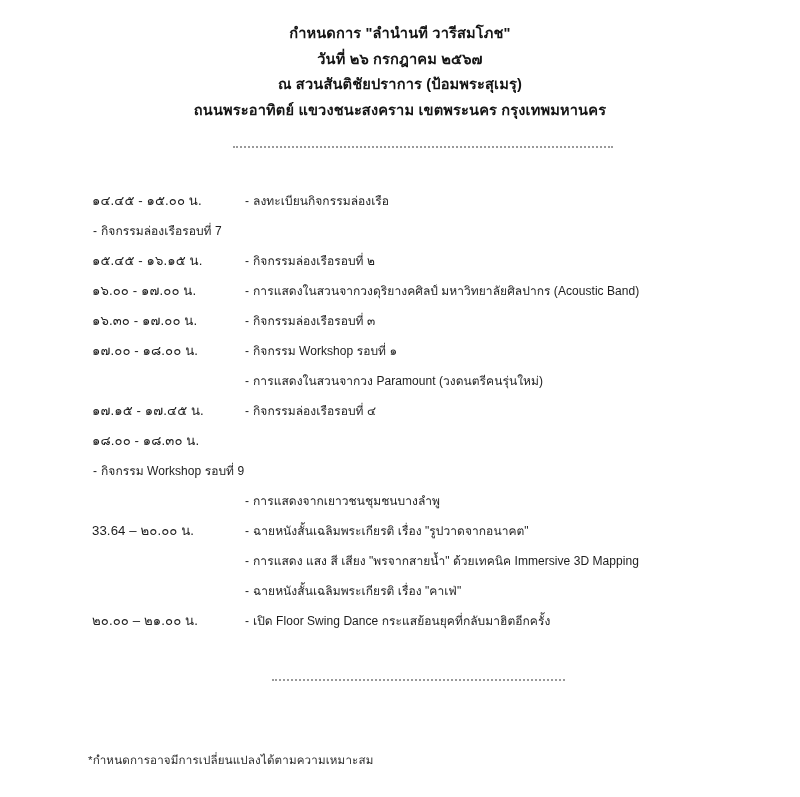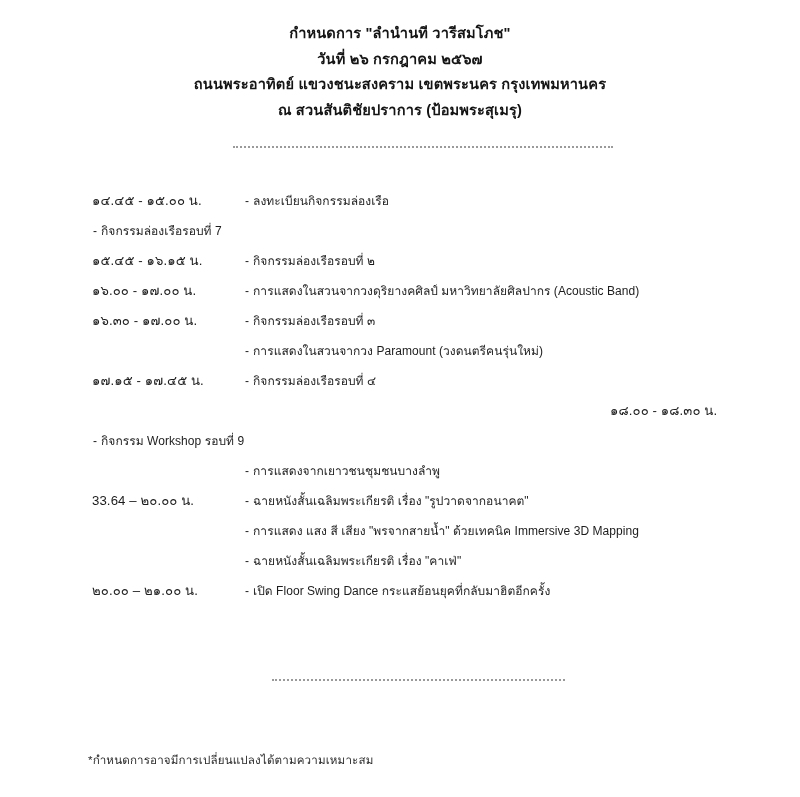--- a/index.html
+++ b/index.html
@@ -64,21 +64,20 @@
   .schedule {
     position: absolute;
     top: 186px;
     left: 92px;
     width: 670px;
   }
   .row {
     display: flex;
     align-items: flex-start;
     height: 30px;
-    justify-content: flex-end;
   }
   .row-time {
     width: 152px;
     flex: 0 0 152px;
     font-size: 13.2px;
     line-height: 30px;
     letter-spacing: 0.1px;
     white-space: nowrap;
     color: #1c1c1c;
   }
@@ -108,22 +107,22 @@
   }
 </style>
 </head>
 <body>
 
 <div class="page">
 
   <div class="header">
     <div class="header-line">กำหนดการ "ลำนำนที วารีสมโภช"</div>
     <div class="header-line">วันที่ ๒๖ กรกฎาคม ๒๕๖๗</div>
+    <div class="header-line">ณ สวนสันติชัยปราการ (ป้อมพระสุเมรุ)</div>
     <div class="header-line">ถนนพระอาทิตย์ แขวงชนะสงคราม เขตพระนคร กรุงเทพมหานคร</div>
-    <div class="header-line">ณ สวนสันติชัยปราการ (ป้อมพระสุเมรุ)</div>
   </div>
 
   <div class="divider-top"></div>
 
   <div class="schedule">
       <div class="row">
         <div class="row-time">๑๔.๔๕ - ๑๕.๐๐ น.</div>
         <div class="row-desc"><span class="dash">-</span><span>ลงทะเบียนกิจกรรมล่องเรือ</span></div>
       </div>
       <div class="row">
@@ -133,20 +132,24 @@
         <div class="row-time">๑๕.๔๕ - ๑๖.๑๕ น.</div>
         <div class="row-desc"><span class="dash">-</span><span>กิจกรรมล่องเรือรอบที่ ๒</span></div>
       </div>
       <div class="row">
         <div class="row-time">๑๖.๐๐ - ๑๗.๐๐ น.</div>
         <div class="row-desc"><span class="dash">-</span><span>การแสดงในสวนจากวงดุริยางคศิลป์ มหาวิทยาลัยศิลปากร (Acoustic Band)</span></div>
       </div>
       <div class="row">
         <div class="row-time">๑๖.๓๐ - ๑๗.๐๐ น.</div>
         <div class="row-desc"><span class="dash">-</span><span>กิจกรรมล่องเรือรอบที่ ๓</span></div>
+      </div>
+      <div class="row">
+        <div class="row-time">๑๗.๐๐ - ๑๘.๐๐ น.</div>
+        <div class="row-desc"><span class="dash">-</span><span>กิจกรรม Workshop รอบที่ ๑</span></div>
       </div>
       <div class="row">
         <div class="row-time"></div>
         <div class="row-desc"><span class="dash">-</span><span>การแสดงในสวนจากวง Paramount (วงดนตรีคนรุ่นใหม่)</span></div>
       </div>
       <div class="row">
         <div class="row-time">๑๗.๑๕ - ๑๗.๔๕ น.</div>
         <div class="row-desc"><span class="dash">-</span><span>กิจกรรมล่องเรือรอบที่ ๔</span></div>
       </div>
       <div class="row">

